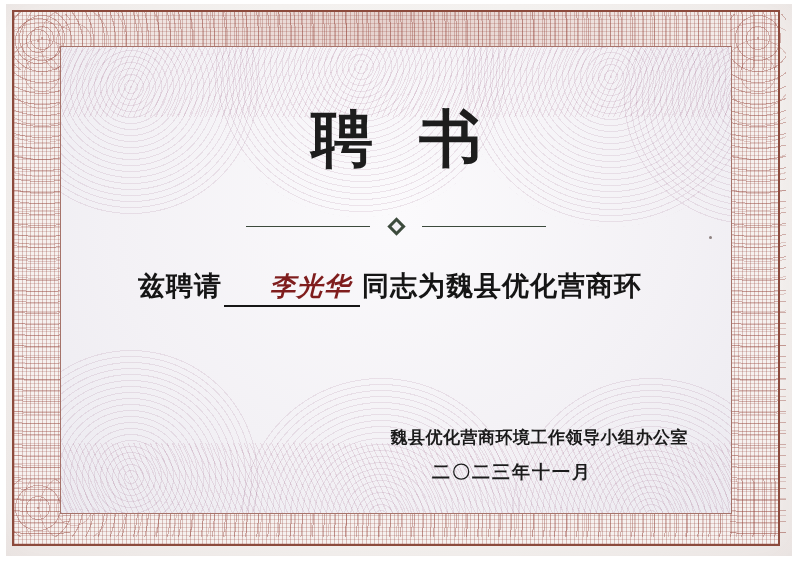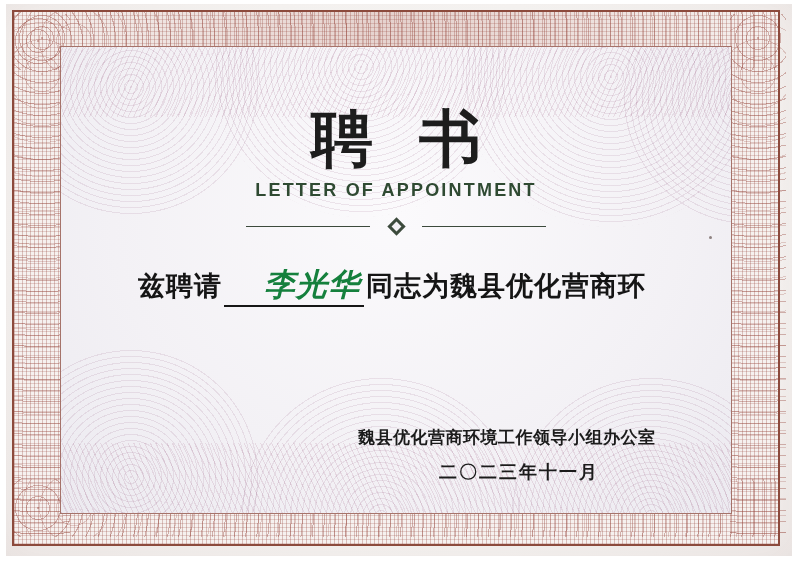--- a/index.html
+++ b/index.html
@@ -227,45 +227,45 @@
     letter-spacing: 1px;
   }
   .body-line { white-space: nowrap; }
   .body-line.first { text-indent: 36px; }
 
   .name-blank {
     display: inline-block;
     min-width: 128px;
     text-align: center;
     border-bottom: 2px solid #161616;
-    font-family: Liberation Mono, monospace;
+    font-family: Liberation Serif, serif;
     font-weight: bold;
     font-style: italic;
-    font-size: 31px;
-    color: #15803d;
+    font-size: 26px;
+    color: #7f1d1d;
     padding: 0 4px;
     margin: 0 2px;
     line-height: 36px;
   }
 
   .signature {
     position: absolute;
     right: 44px;
     top: 380px;
     width: 330px;
-    text-align: left;
+    text-align: right;
     font-family: "DejaVu Sans", sans-serif;
     font-size: 17px;
     font-weight: bold;
     color: #1b1b1b;
     letter-spacing: 0.5px;
   }
   .sign-date {
     position: absolute;
-    right: 80px;
+    right: 87px;
     top: 414px;
     width: 266px;
     text-align: center;
     font-family: Liberation Serif, serif;
     font-size: 18px;
     font-weight: bold;
     color: #1b1b1b;
     letter-spacing: 2px;
   }
 
@@ -301,21 +301,20 @@
     <div class="rosette r4"></div>
     <div class="rosette r5"></div>
     <div class="rosette r6"></div>
     <div class="rosette r7"></div>
   </div>
 
   <div class="content">
 
     <div class="title-cn">聘书</div>
 
-    <div class="title-en">LETTER OF APPOINTMENT</div>
 
     <div class="divider">
       <div class="line left"></div>
       <div class="gem"></div>
       <div class="line right"></div>
     </div>
 
     <div class="body-text">
       <div class="body-line first">
         <span>兹聘请</span><span class="name-blank">李光华</span><span>同志为魏县优化营商环</span>

